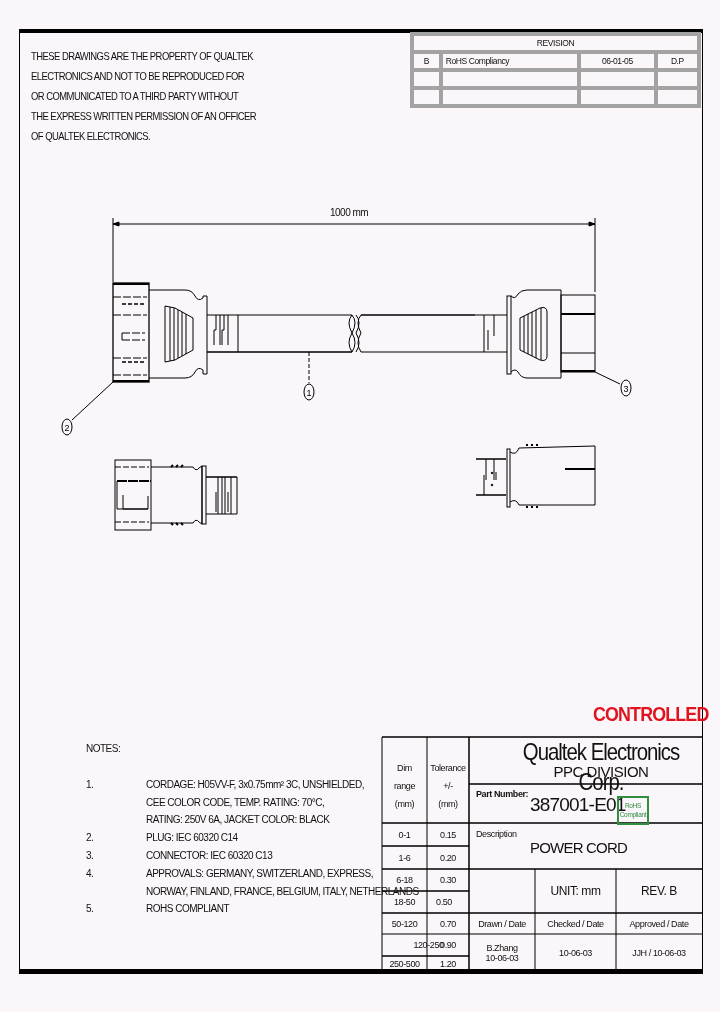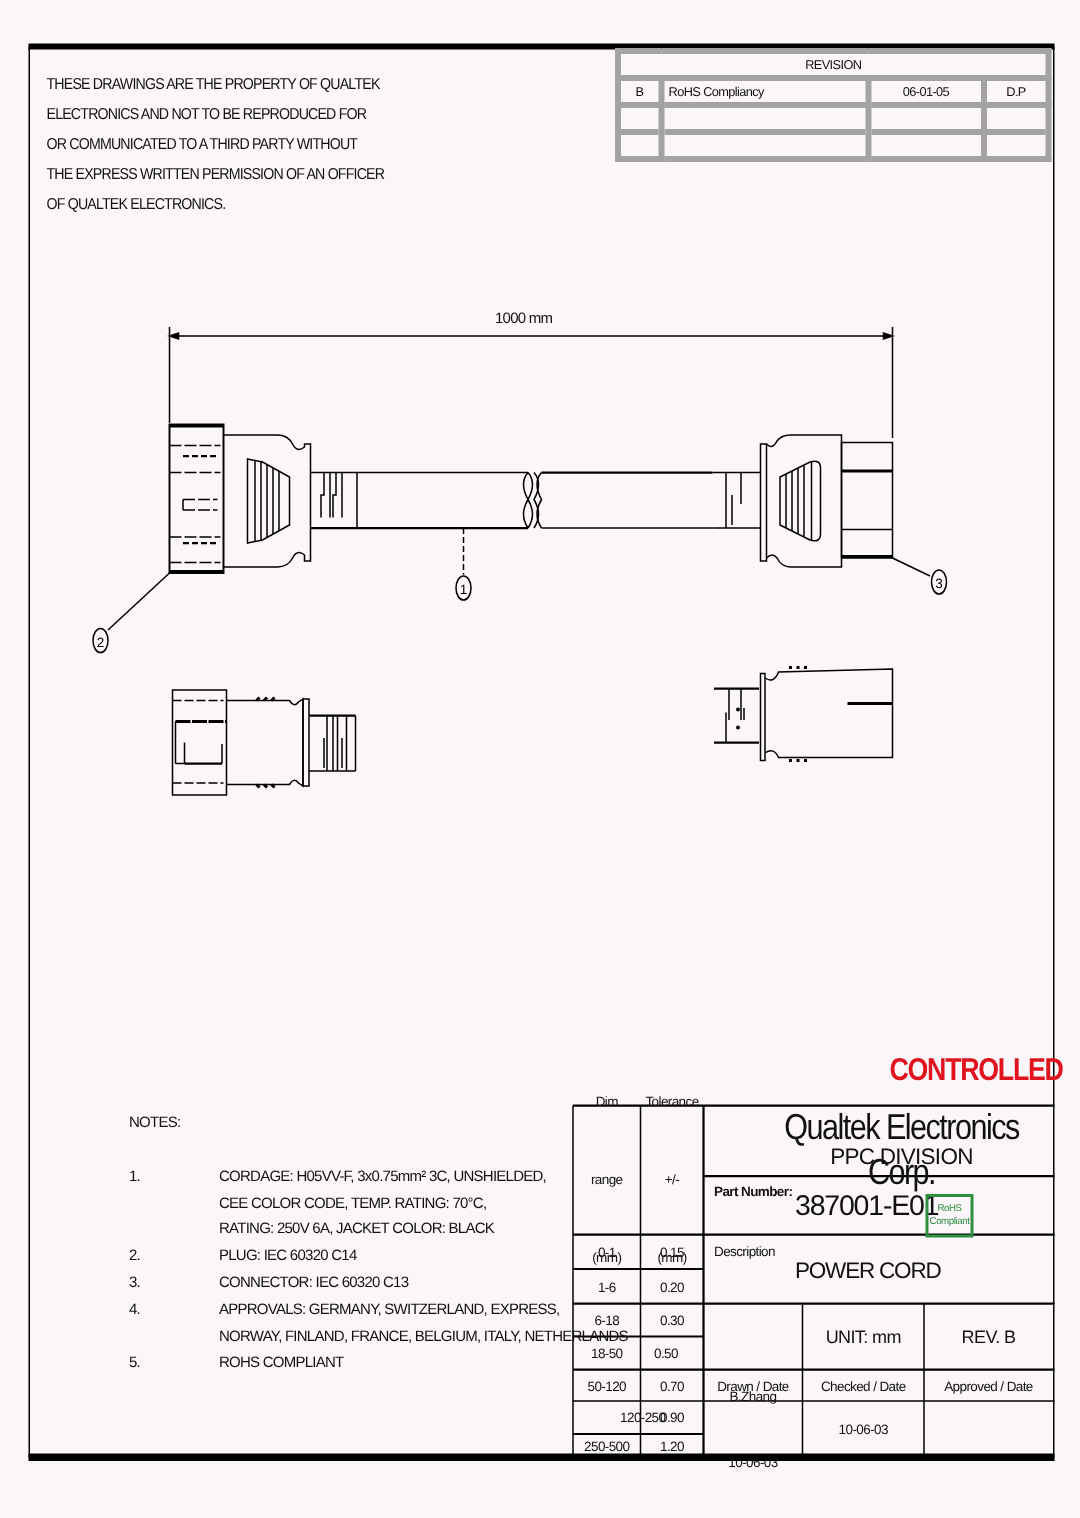--- a/index.html
+++ b/index.html
@@ -21,21 +21,21 @@
   .dim-label { position:absolute; left:330px; top:207px; font-size:10px; letter-spacing:-0.5px; }
 
   .controlled { position:absolute; left:593px; top:702px; font-size:21px; font-weight:bold; color:#e0141e; letter-spacing:-1px; transform:scaleX(0.85); transform-origin:left top; }
 
   .notes { position:absolute; left:86px; top:740px; font-size:10px; letter-spacing:-0.5px; line-height:17.8px; }
   .notes .title { margin-bottom:18px; }
   .notes .row { display:flex; white-space:nowrap; }
   .notes .num { width:60px; }
 
   .tb { position:absolute; left:382px; top:737px; width:320px; height:235px; }
-  .tb .cell { position:absolute; box-sizing:border-box; font-size:9px; letter-spacing:-0.4px; display:flex; align-items:center; justify-content:center; text-align:center;gap:34px; }
+  .tb .cell { position:absolute; box-sizing:border-box; font-size:9px; letter-spacing:-0.4px; display:flex; align-items:center; justify-content:center; text-align:center; }
   .company { position:absolute; left:118px; top:0; width:202px; text-align:center; font-size:24px; letter-spacing:-1.2px; line-height:30px; transform:scaleX(0.85); transform-origin:center top; }
   .division { position:absolute; left:118px; top:26px; width:202px; text-align:center; font-size:15px; letter-spacing:-0.5px; }
   .pn-label { position:absolute; left:94px; top:52px; font-size:9px; letter-spacing:-0.4px;font-weight:bold; }
   .pn-value { position:absolute; left:148px; top:57px; font-size:19px; letter-spacing:-0.8px; }
   .rohs { position:absolute; left:235px; top:59px; width:32px; height:29px; border:2px solid #2f8f3f; box-sizing:border-box; color:#2f8f3f; font-size:6.5px; line-height:9px; text-align:center; padding-top:3px; letter-spacing:-0.3px; }
   .desc-label { position:absolute; left:94px; top:92px; font-size:9px; letter-spacing:-0.4px; }
   .desc-value { position:absolute; left:148px; top:102px; font-size:15px; letter-spacing:-0.8px; }
 </style>
 </head>
 <body>
@@ -297,13 +297,14 @@
 
   <div class="cell" style="left:87px;top:176px;width:66px;height:21px;">Drawn / Date</div>
   <div class="cell" style="left:153px;top:176px;width:81px;height:21px;">Checked / Date</div>
   <div class="cell" style="left:234px;top:176px;width:86px;height:21px;">Approved / Date</div>
 
   <div class="cell" style="left:87px;top:197px;width:66px;height:38px;flex-direction:column;line-height:10px;">
     <span>B.Zhang</span>
     <span>10-06-03</span>
   </div>
   <div class="cell" style="left:153px;top:197px;width:81px;height:38px;">10-06-03</div>
+  <div class="cell" style="left:234px;top:197px;width:86px;height:38px;">JJH / 10-06-03</div>
 </div>
 
 </body></html>

